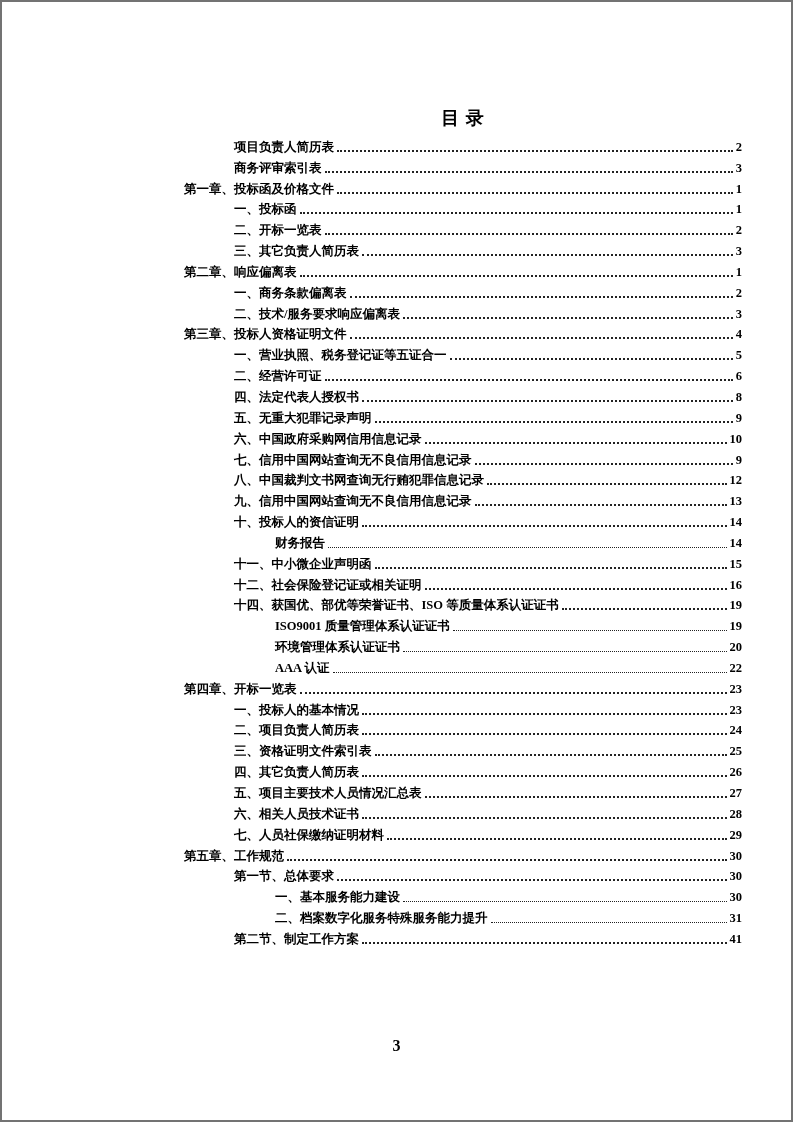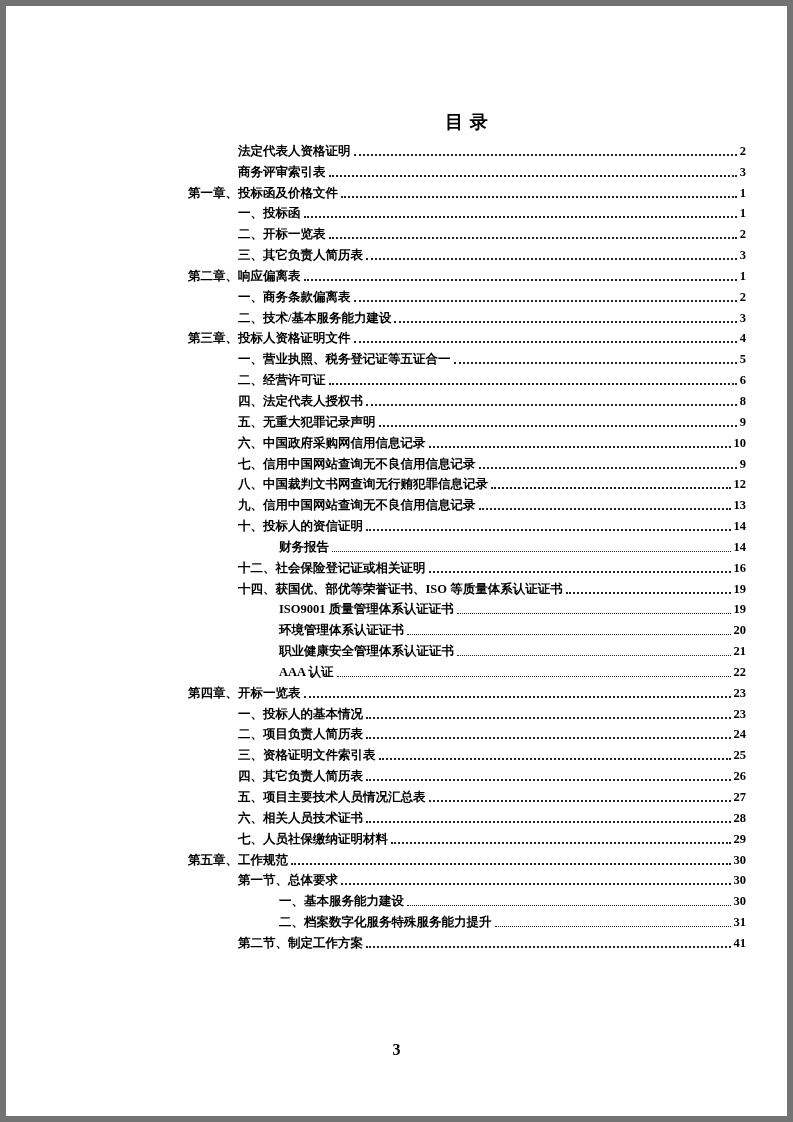--- a/index.html
+++ b/index.html
@@ -10,21 +10,21 @@
     background: #ffffff;
     position: relative;
     overflow: hidden;
     font-family: "Liberation Serif", "DejaVu Serif", serif;
     color: #000000;
   }
   .doc-page {
     position: absolute;
     inset: 0;
     background: #ffffff;
-    border: 6px solid #737373;
+    border: 2px solid #737373;
   }
   .toc-title {
     position: absolute;
     top: 104px;
     left: 182px;
     width: 558px;
     text-align: center;
     font-size: 18px;
     font-weight: bold;
     letter-spacing: 1px;
@@ -75,21 +75,21 @@
   }
 </style>
 </head>
 <body>
 
 <div class="doc-page">
   <div class="toc-title">目 录</div>
 
   <div class="toc-list" id="toc-list">
       <div class="toc-row lv1">
-    <span class="toc-text">法定代表人资格证明</span>
+    <span class="toc-text">项目负责人简历表</span>
     <span class="toc-leader"></span>
     <span class="toc-page">2</span>
   </div>
       <div class="toc-row lv1">
     <span class="toc-text">商务评审索引表</span>
     <span class="toc-leader"></span>
     <span class="toc-page">3</span>
   </div>
       <div class="toc-row lv0">
     <span class="toc-text">第一章、投标函及价格文件</span>
@@ -115,21 +115,21 @@
     <span class="toc-text">第二章、响应偏离表</span>
     <span class="toc-leader"></span>
     <span class="toc-page">1</span>
   </div>
       <div class="toc-row lv1">
     <span class="toc-text">一、商务条款偏离表</span>
     <span class="toc-leader"></span>
     <span class="toc-page">2</span>
   </div>
       <div class="toc-row lv1">
-    <span class="toc-text">二、技术/基本服务能力建设</span>
+    <span class="toc-text">二、技术/服务要求响应偏离表</span>
     <span class="toc-leader"></span>
     <span class="toc-page">3</span>
   </div>
       <div class="toc-row lv0">
     <span class="toc-text">第三章、投标人资格证明文件</span>
     <span class="toc-leader"></span>
     <span class="toc-page">4</span>
   </div>
       <div class="toc-row lv1">
     <span class="toc-text">一、营业执照、税务登记证等五证合一</span>
@@ -175,43 +175,43 @@
     <span class="toc-text">十、投标人的资信证明</span>
     <span class="toc-leader"></span>
     <span class="toc-page">14</span>
   </div>
       <div class="toc-row lv2 normal">
     <span class="toc-text">财务报告</span>
     <span class="toc-leader"></span>
     <span class="toc-page">14</span>
   </div>
       <div class="toc-row lv1">
+    <span class="toc-text">十一、中小微企业声明函</span>
+    <span class="toc-leader"></span>
+    <span class="toc-page">15</span>
+  </div>
+      <div class="toc-row lv1">
     <span class="toc-text">十二、社会保险登记证或相关证明</span>
     <span class="toc-leader"></span>
     <span class="toc-page">16</span>
   </div>
       <div class="toc-row lv1">
     <span class="toc-text">十四、获国优、部优等荣誉证书、ISO 等质量体系认证证书</span>
     <span class="toc-leader"></span>
     <span class="toc-page">19</span>
   </div>
       <div class="toc-row lv2 normal">
     <span class="toc-text">ISO9001 质量管理体系认证证书</span>
     <span class="toc-leader"></span>
     <span class="toc-page">19</span>
   </div>
       <div class="toc-row lv2 normal">
     <span class="toc-text">环境管理体系认证证书</span>
     <span class="toc-leader"></span>
     <span class="toc-page">20</span>
-  </div>
-      <div class="toc-row lv2 normal">
-    <span class="toc-text">职业健康安全管理体系认证证书</span>
-    <span class="toc-leader"></span>
-    <span class="toc-page">21</span>
   </div>
       <div class="toc-row lv2 normal">
     <span class="toc-text">AAA 认证</span>
     <span class="toc-leader"></span>
     <span class="toc-page">22</span>
   </div>
       <div class="toc-row lv0">
     <span class="toc-text">第四章、开标一览表</span>
     <span class="toc-leader"></span>
     <span class="toc-page">23</span>

